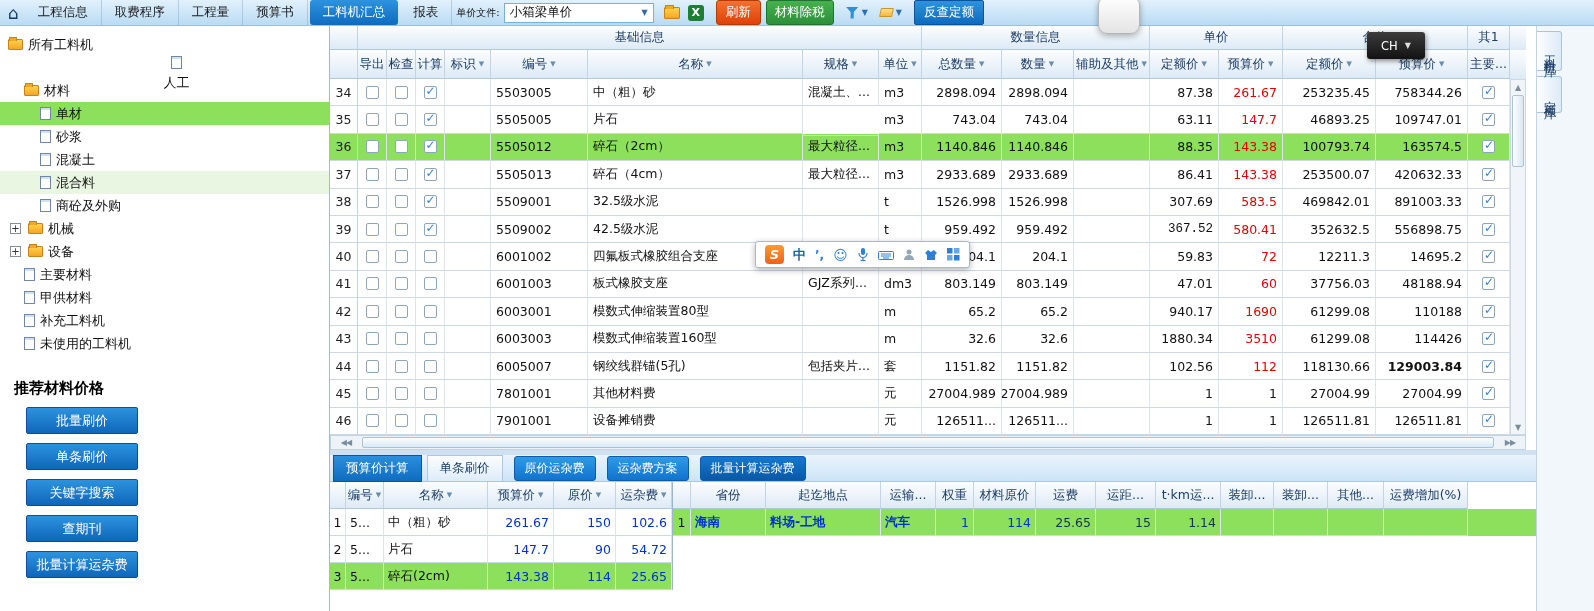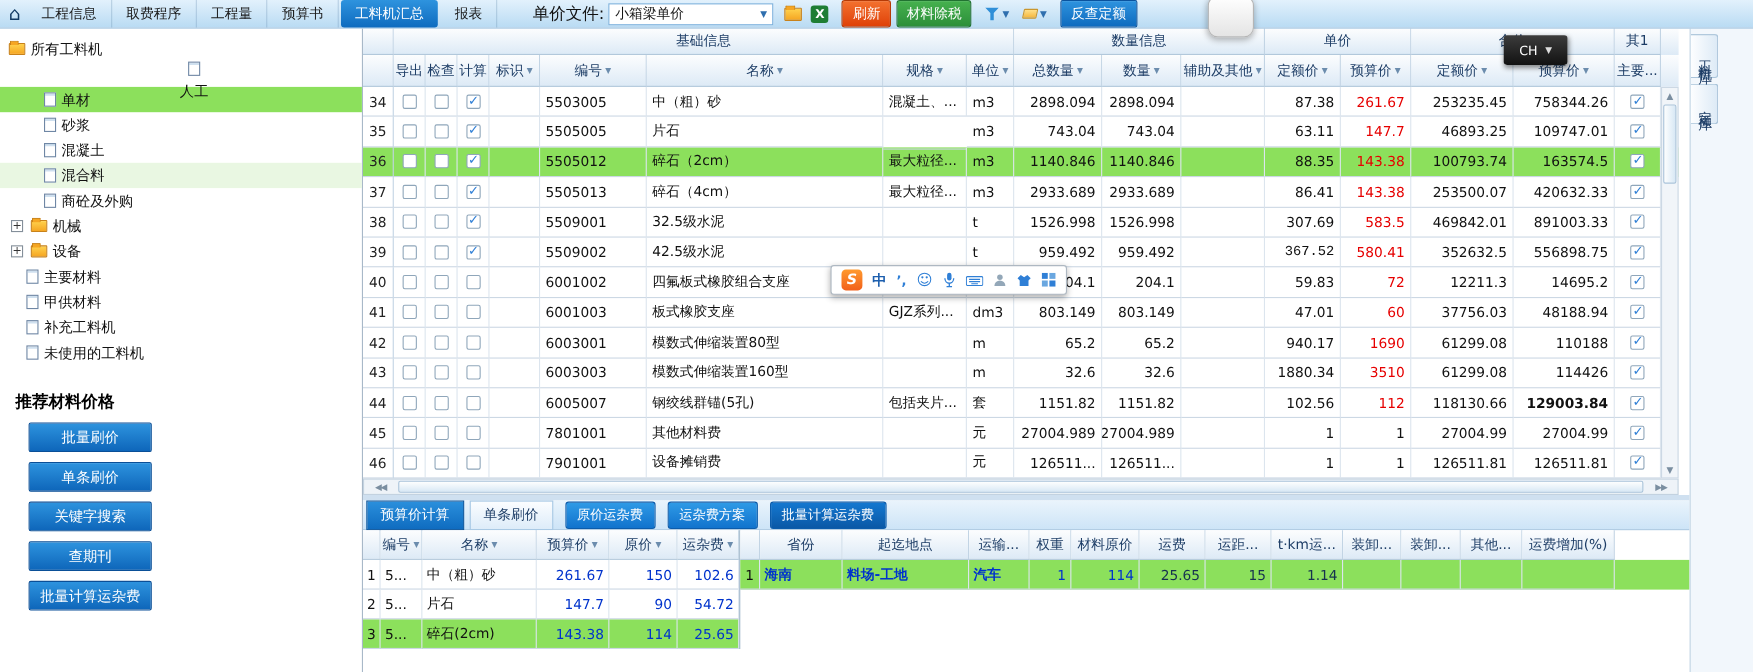--- a/index.html
+++ b/index.html
@@ -6,21 +6,21 @@
   html,body{width:1594px;height:611px;overflow:hidden;}
   body{font-family:"DejaVu Sans","Liberation Sans",sans-serif;font-size:12px;background:#fff;position:relative;color:#111;}
   button{font-family:inherit;cursor:pointer;}
 
   
   .toolbar{position:absolute;left:0;top:0;width:1594px;height:26px;background:linear-gradient(#e2f1fc,#b9dbf3);border-bottom:1px solid #9cc0de;display:flex;align-items:center;padding:0 4px;z-index:5;}
   .home-ico{font-size:17px;color:#123a63;margin:0 6px 0 4px;}
   .tb-tabs{display:flex;align-items:center;height:100%;}
   .tb-tab{padding:4px 13px;font-size:12.5px;color:#1a1a1a;border-right:1px solid rgba(110,145,180,.35);white-space:nowrap;}
   .tb-tab.active{background:linear-gradient(#2e93de,#0e6bbf);color:#fff;border-radius:3px;border-right:none;margin:0 2px;}
-  .upf-label{margin-left:32px;font-size:15px;white-space:nowrap;}
+  .upf-label{margin-left:4px;font-size:10px;white-space:nowrap;}
   .upf-select{width:150px;height:20px;background:#fff;border:1px solid #7ab0dc;display:flex;align-items:center;justify-content:space-between;padding:0 5px;margin-left:4px;font-size:12.5px;white-space:nowrap;}
   .dd-arrow{font-size:8px;color:#2f6fae;}
   .tb-folder{width:16px;height:12px;background:linear-gradient(#ffd24d,#f5a623);border:1px solid #c8821a;border-radius:1px;position:relative;margin-left:10px;flex:none;}
   .tb-folder::before{content:"";position:absolute;left:0;top:-3px;width:7px;height:3px;background:#f5a623;border:1px solid #c8821a;border-bottom:none;border-radius:1px 1px 0 0;}
   .tb-excel{width:16px;height:16px;background:#1e7e34;color:#fff;font-size:11px;font-weight:bold;display:flex;align-items:center;justify-content:center;border-radius:3px;margin-left:8px;flex:none;}
   .btn-refresh{margin-left:12px;padding:3px 9px;background:linear-gradient(#f3712f,#df4108);color:#fff;border:1px solid #b53a06;border-radius:3px;font-size:12.5px;}
   .btn-tax{margin-left:5px;padding:3px 8px;background:linear-gradient(#46b14e,#2c8f3a);color:#fff;border:1px solid #217231;border-radius:3px;font-size:12.5px;}
   .funnel-wrap,.eraser-wrap{display:flex;align-items:center;gap:3px;margin-left:12px;}
   .funnel{width:13px;height:12px;background:#2f8fd8;clip-path:polygon(0 0,100% 0,62% 45%,62% 100%,38% 100%,38% 45%);}
   .eraser{width:13px;height:9px;background:linear-gradient(#ffe08a,#f5b73d);border:1px solid #c9962d;transform:skewX(-12deg);border-radius:1px;}
@@ -136,20 +136,24 @@
 
 <div class="sidebar">
   <div class="tree">
       <div class="tree-item" style="padding-left: 8px;">
         <span class="ico-folder"></span>
         <span class="tree-label">所有工料机</span>
       </div>
       <div class="tree-item" style="padding-left: 24px; flex-direction: column;">
         <span class="ico-doc"></span>
         <span class="tree-label">人工</span>
+      </div>
+      <div class="tree-item" style="padding-left: 24px;">
+        <span class="ico-folder"></span>
+        <span class="tree-label">材料</span>
       </div>
       <div class="tree-item selected" style="padding-left: 40px;">
         <span class="ico-doc"></span>
         <span class="tree-label">单材</span>
       </div>
       <div class="tree-item" style="padding-left: 40px;">
         <span class="ico-doc"></span>
         <span class="tree-label">砂浆</span>
       </div>
       <div class="tree-item" style="padding-left: 40px;">

